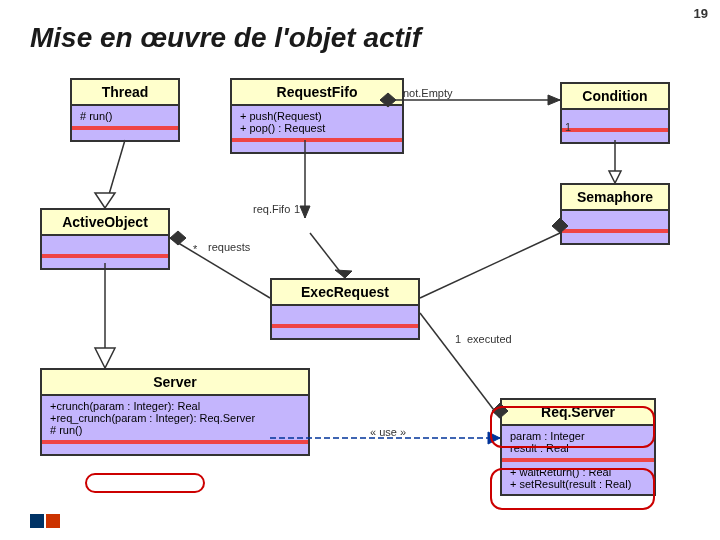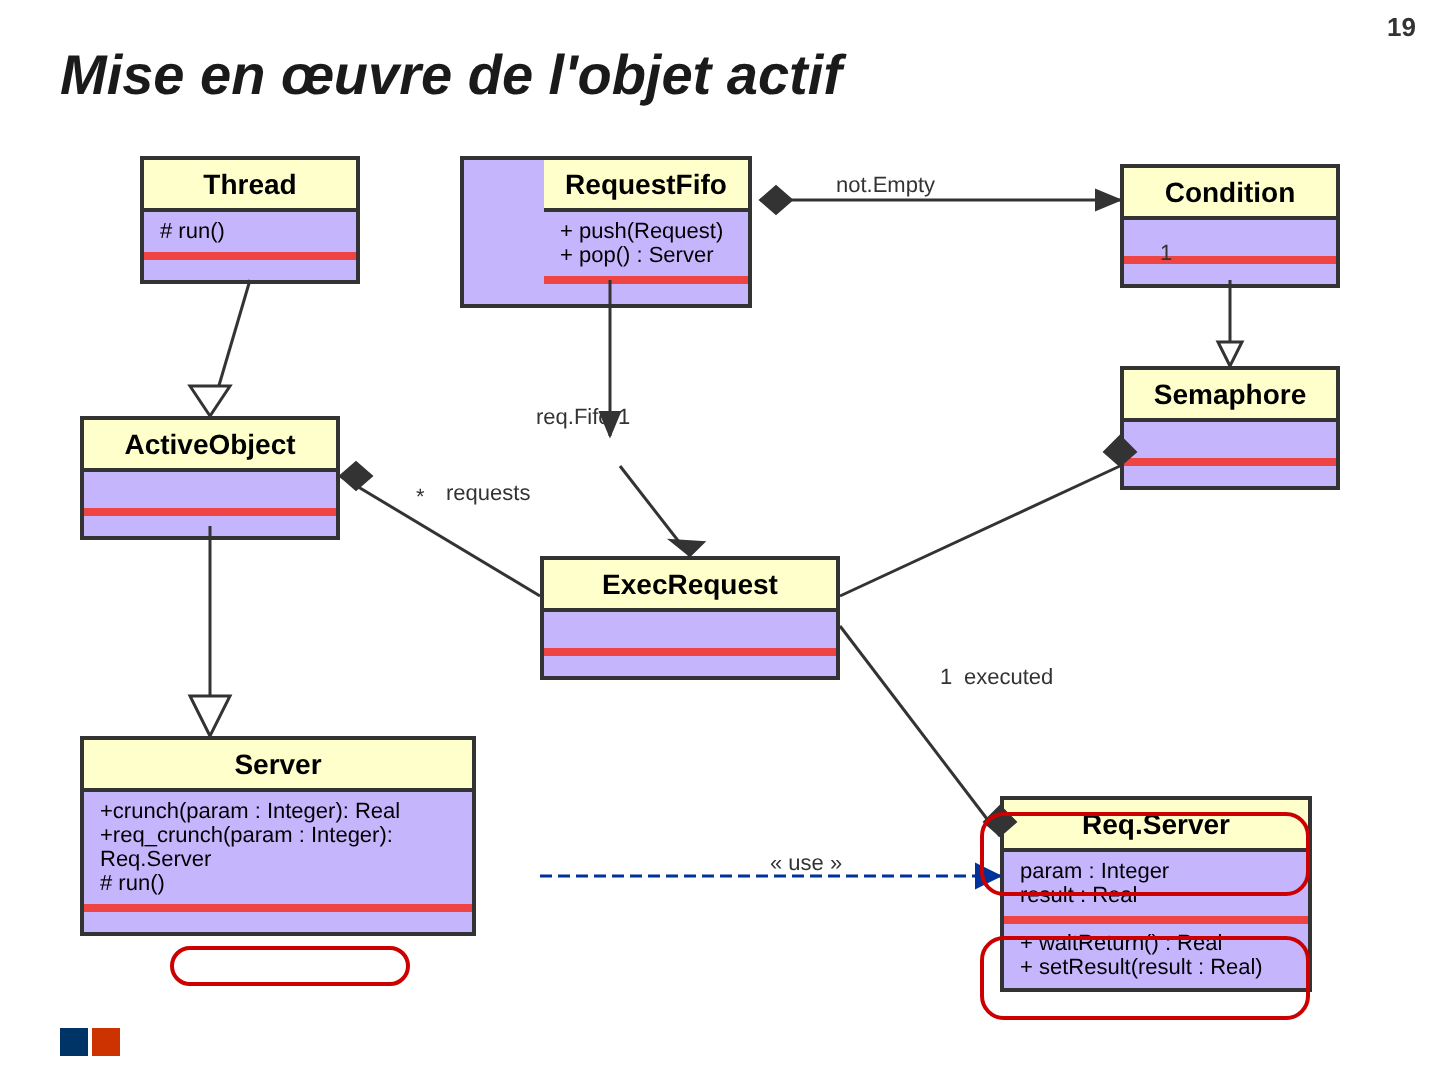--- a/index.html
+++ b/index.html
@@ -74,22 +74,21 @@
     .thread-box {
       left: 40px;
       top: 0px;
       width: 110px;
     }
 
     
     .requestfifo-box {
       left: 200px;
       top: 0px;
-      width: 146px;
-      padding-left: 40px;
+      width: 174px;
     }
 
     
     .condition-box {
       left: 530px;
       top: 4px;
       width: 110px;
     }
 
     
@@ -110,36 +109,35 @@
     .execrequest-box {
       left: 240px;
       top: 200px;
       width: 150px;
     }
 
     
     .server-box {
       left: 10px;
       top: 290px;
-      width: 198px;
+      width: 270px;
     }
 
     
     .reqserver-box {
       left: 470px;
       top: 320px;
       width: 156px;
     }
 
     
     .arrow-label {
       position: absolute;
       font-size: 11px;
       color: #333;
-      margin-left: 15px;
     }
 
     
     .arrows-svg {
       position: absolute;
       top: 0;
       left: 0;
       width: 680px;
       height: 460px;
       pointer-events: none;
@@ -175,21 +173,21 @@
     <div class="uml-box thread-box">
       <div class="class-name">Thread</div>
       <div class="class-body"># run()</div>
       <div class="class-body2"></div>
     </div>
 
     <div class="uml-box requestfifo-box">
       <div class="class-name">RequestFifo</div>
       <div class="class-body">
         <div>+ push(Request)</div>
-        <div>+ pop() : Server</div>
+        <div>+ pop() : Request</div>
       </div>
       <div class="class-body2"></div>
     </div>
 
     <div class="uml-box condition-box">
       <div class="class-name">Condition</div>
       <div class="class-body"></div>
       <div class="class-body2"></div>
     </div>
 

